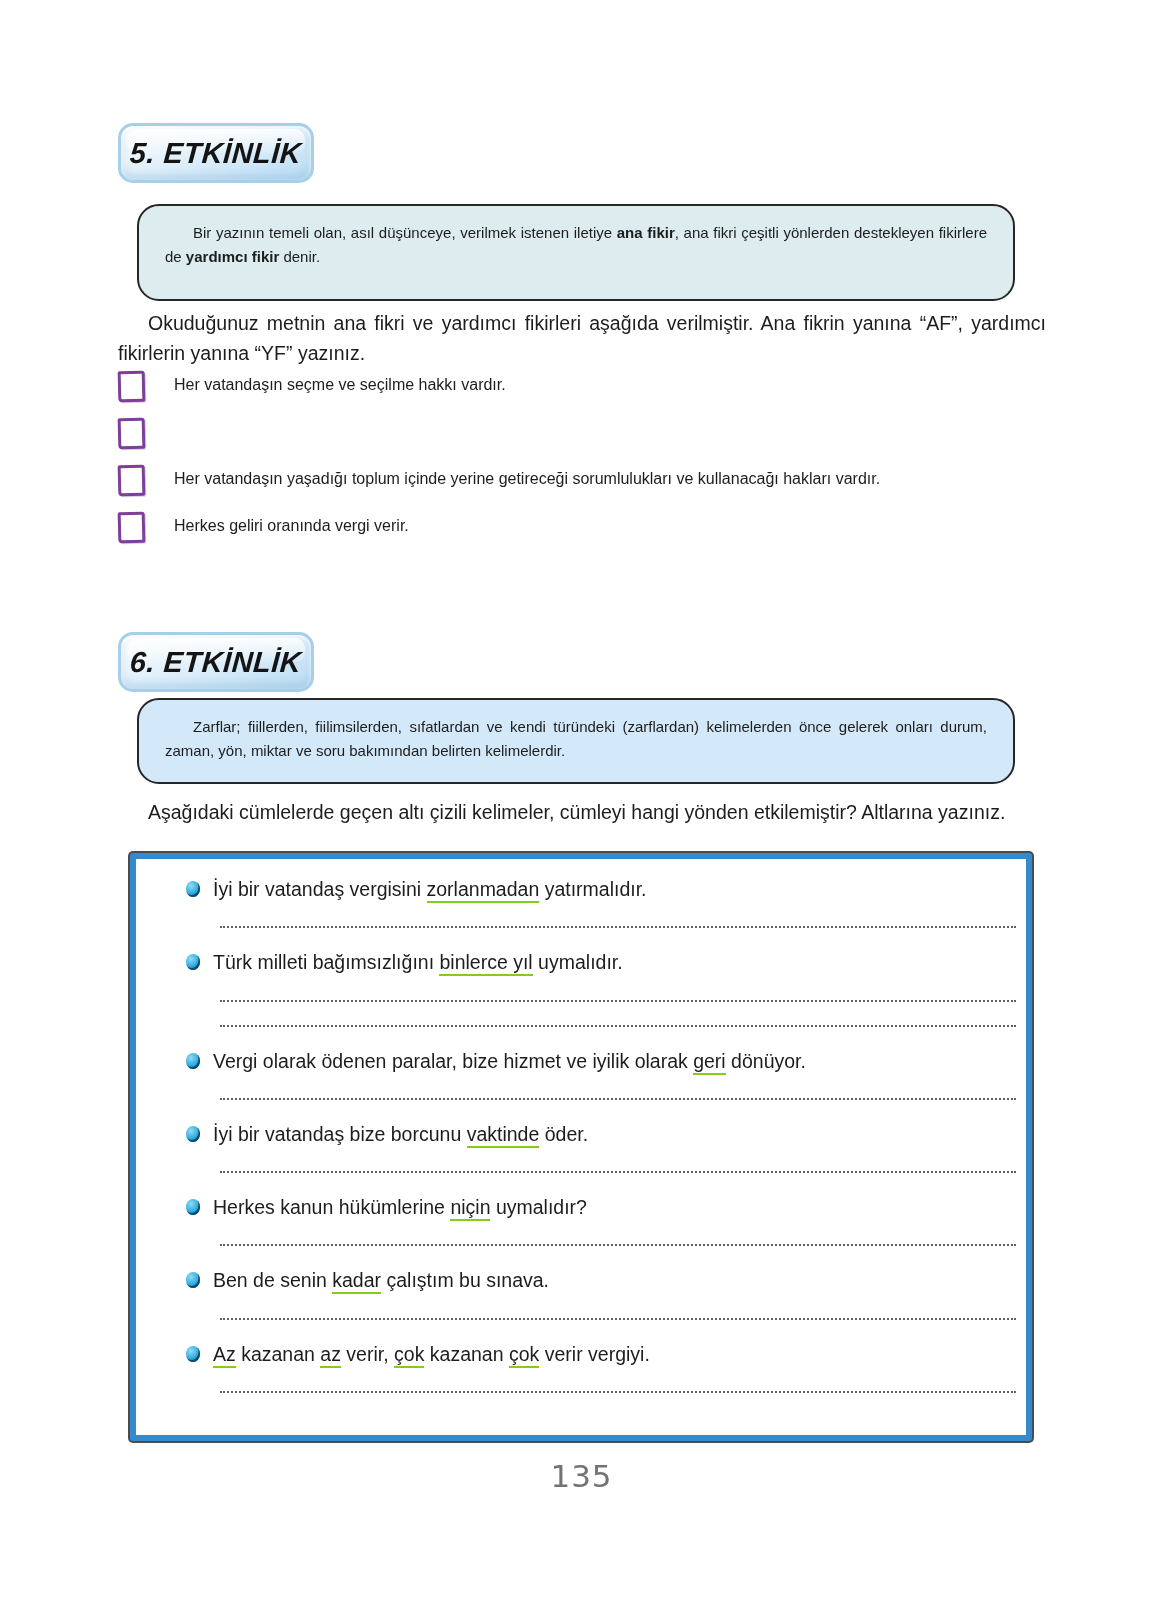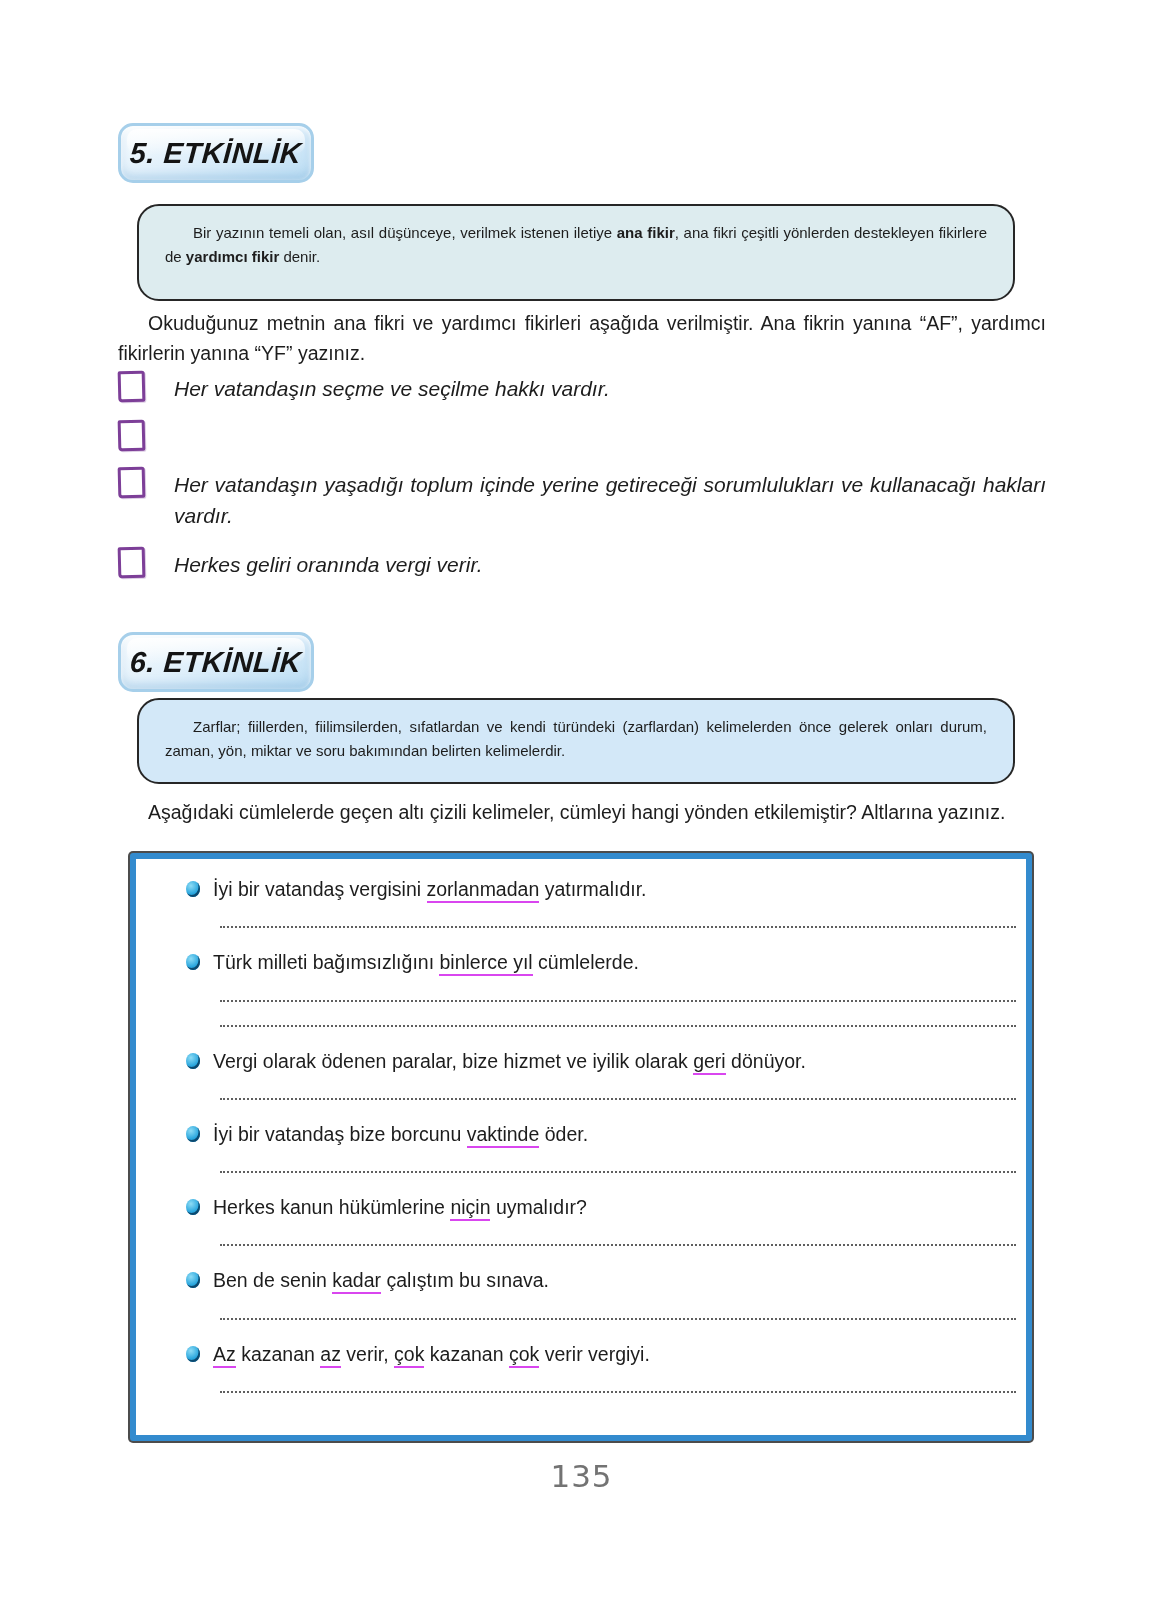--- a/index.html
+++ b/index.html
@@ -66,21 +66,21 @@
   .check-row { display: flex; align-items: flex-start; margin-bottom: 14px; }
   .checkbox {
     flex: none; width: 27px; height: 31px;
     border: 3px solid #7d3f98;
     border-radius: 2px 3px 2px 4px;
     background: #fff;
     transform: rotate(-1.4deg);
     margin-top: 2px; margin-right: 29px;
     box-shadow: 1px 1px 0 rgba(125,63,152,.25);
   }
-  .check-text { font-size: 21px; line-height: 1.48; text-align: justify; padding-top: 4px; font-style: italic; }
+  .check-text { font-size: 16px; line-height: 1.48; text-align: justify; padding-top: 4px; }
 
   
   .bigbox {
     position: absolute; left: 130px; top: 853px;
     width: 902px; height: 588px;
     border: 6px solid #338bce;
     border-radius: 3px;
     box-shadow: 0 0 0 2px #4c4c4c;
     background: #fff;
     padding-top: 17px;
@@ -90,21 +90,21 @@
     margin: 0 20px 0 50px;
     font-size: 19.5px; line-height: 1.4;
   }
   .bullet {
     flex: none; width: 14px; height: 16px;
     margin: 5px 13px 0 0;
     border-radius: 50%;
     background: radial-gradient(circle at 35% 30%, #8edcf5 0%, #2ba7de 55%, #0f6ea6 100%);
     box-shadow: inset -1.5px -2px 0 #0b4a70;
   }
-  .u { border-bottom: 2px solid #d946ef; padding-bottom: 1px; }
+  .u { border-bottom: 2px solid #84cc16; padding-bottom: 1px; }
   .answer-line {
     height: 0;
     border-bottom: 2.5px dotted #5f5f5f;
     margin: 23px 10px 21px 84px;
   }
 
   
   .page-num {
     position: absolute; top: 1458px; left: 0; width: 100%;
     text-align: center;
@@ -154,21 +154,21 @@
 <p class="para" id="para6">Aşağıdaki cümlelerde geçen altı çizili kelimeler, cümleyi hangi yönden etkilemiştir? Altlarına yazınız.</p>
 
 <div class="bigbox" id="bigbox">
     <div class="sentence">
       <span class="bullet"></span>
       <span><span>İyi bir vatandaş vergisini </span><span class="u">zorlanmadan</span><span> yatırmalıdır.</span></span>
     </div>
     <div class="answer-line"></div>
     <div class="sentence">
       <span class="bullet"></span>
-      <span><span>Türk milleti bağımsızlığını </span><span class="u">binlerce yıl</span><span> cümlelerde.</span></span>
+      <span><span>Türk milleti bağımsızlığını </span><span class="u">binlerce yıl</span><span> uymalıdır.</span></span>
     </div>
     <div class="answer-line"></div>
     <div class="answer-line"></div>
     <div class="sentence">
       <span class="bullet"></span>
       <span><span>Vergi olarak ödenen paralar, bize hizmet ve iyilik olarak </span><span class="u">geri</span><span> dönüyor.</span></span>
     </div>
     <div class="answer-line"></div>
     <div class="sentence">
       <span class="bullet"></span>

